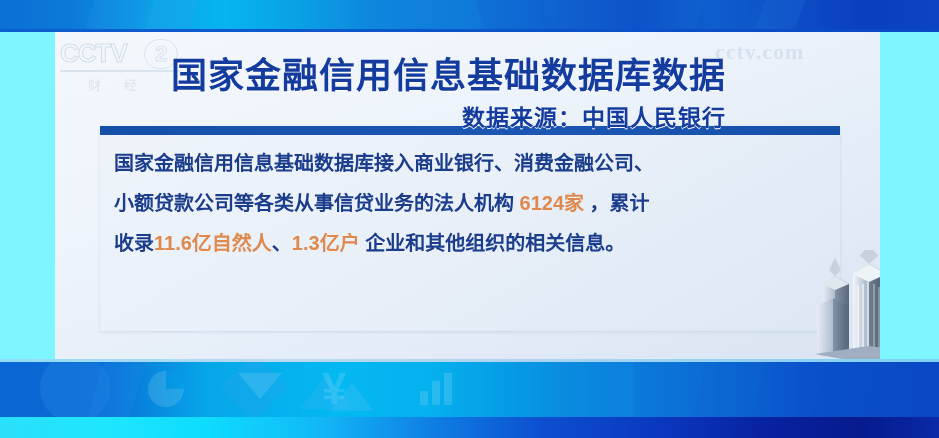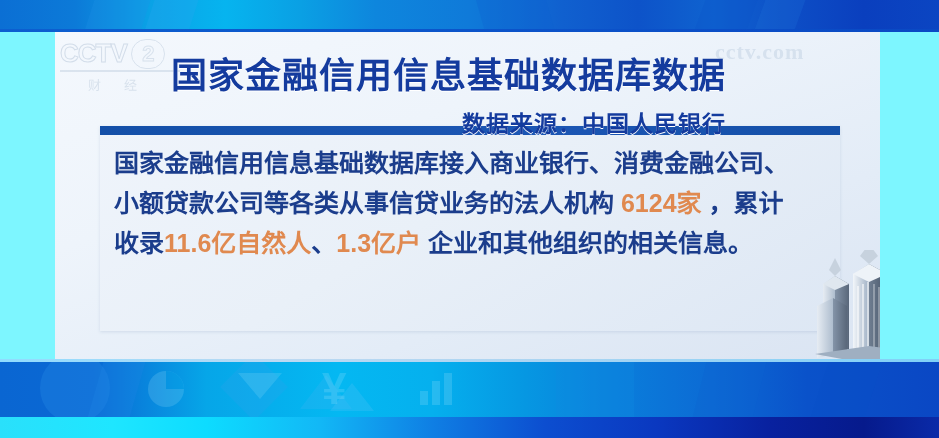--- a/index.html
+++ b/index.html
@@ -50,21 +50,21 @@
     background:linear-gradient(160deg,#f4f8fd 0%,#eef4fb 35%,#e3ecf7 70%,#dae4f2 100%);
     overflow:hidden;
   }
 
   
   .cctv-logo{
     position:absolute; left:5px; top:6px; width:130px; height:62px;
     opacity:.55; pointer-events:none;
   }
   .cctv-logo .cc-row{
-    display:flex; align-items:center; gap:2px;
+    display:flex; align-items:center; gap:15px;
     font-size:26px; font-weight:bold; letter-spacing:-1px;
     color:transparent;
     -webkit-text-stroke:1px #b9c8da;
     font-family:"Liberation Sans",sans-serif;
   }
   .cctv-logo .cc-two{
     display:inline-flex; align-items:center; justify-content:center;
     width:34px; height:30px; border-radius:15px;
     border:1.5px solid #c2d0e0;
     font-size:22px; color:transparent; -webkit-text-stroke:1px #c2d0e0;
@@ -94,21 +94,21 @@
     text-align:right; z-index:4;
   }
   .main-title{
     margin-top:14px;
     font-size:36px; font-weight:bold; letter-spacing:1px;
     color:#143b9e;
     font-family:"Liberation Sans","DejaVu Sans",sans-serif;
     text-shadow:0 1px 0 #ffffff;
   }
   .sub-title{
-    margin-top:7px;
+    margin-top:1px;
     font-size:23px; font-weight:bold; letter-spacing:1px;
     color:#143b9e;
     text-shadow:0 1px 0 #ffffff;
   }
 
   
   .panel{
     position:absolute; left:45px; top:94px; width:740px; height:205px;
     background:linear-gradient(150deg,#eff4fb 0%,#e9f0f8 45%,#dde7f4 100%);
     box-shadow:0 1px 3px rgba(90,120,160,.18);
@@ -118,21 +118,21 @@
     position:absolute; left:0; top:0; width:740px; height:9px;
     background:linear-gradient(90deg,#1450a8,#1c56b4 60%,#1450a8);
   }
   .panel-inner{ position:absolute; left:14px; top:17px; right:10px; }
 
   .asof{
     font-size:17px; color:#1b3d8c; font-weight:bold; letter-spacing:.5px;
     margin-bottom:5px;
   }
   .body-line{
-    font-size:25px; line-height:40px; color:#1b3d8c; font-weight:bold;
+    font-size:20px; line-height:40px; color:#1b3d8c; font-weight:bold;
     letter-spacing:0px; white-space:nowrap;
   }
   .hl{ color:#e0894f; }
 
   
   .buildings{
     position:absolute; left:758px; top:218px; width:115px; height:115px;
     z-index:5;
   }
 

